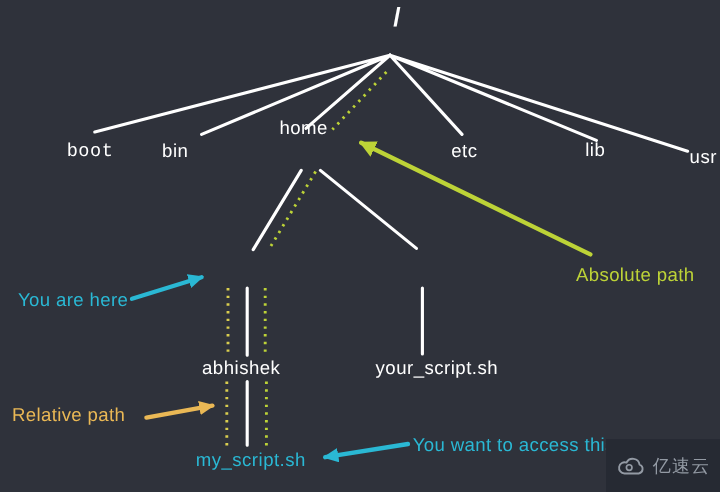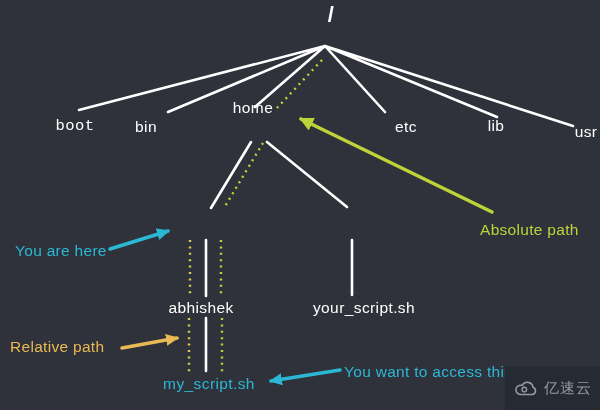--- a/index.html
+++ b/index.html
@@ -82,21 +82,21 @@
     <line class="arr arr-cyan" x1="110" y1="249" x2="168" y2="231" marker-end="url(#m-cyan)"></line>
     <line class="arr arr-green" x1="492" y1="212" x2="301" y2="119" marker-end="url(#m-green)"></line>
     <line class="arr arr-orange" x1="122" y1="348" x2="177" y2="338" marker-end="url(#m-orange)"></line>
     <line class="arr arr-cyan" x1="340" y1="370" x2="271" y2="381" marker-end="url(#m-cyan)"></line>
   </svg>
 
   <div class="lbl root" style="left:331px;top:3px;">/</div>
   <div class="lbl" style="left:75px;top:118px;font-family:Liberation Mono, monospace;">boot</div>
   <div class="lbl" style="left:146px;top:118px;">bin</div>
   <div class="lbl" style="left:253px;top:99px;text-align:right;">home</div>
-  <div class="lbl" style="left:406px;top:118px;">etc</div>
+  <div class="lbl" style="left:387px;top:118px;">etc</div>
   <div class="lbl" style="left:484px;top:117px;padding-left:24px;">lib</div>
   <div class="lbl" style="left:586px;top:123px;">usr</div>
   <div class="lbl" style="left:201px;top:299px;">abhishek</div>
   <div class="lbl" style="left:364px;top:299px;">your_script.sh</div>
   <div class="lbl c-cyan" style="left:209px;top:375px;">my_script.sh</div>
 
   <div class="ann green" style="left:480px;top:221px;">Absolute path</div>
   <div class="ann cyan" style="left:15px;top:242px;">You are here</div>
   <div class="ann orange" style="left:10px;top:338px;">Relative path</div>
   <div class="ann cyan" style="left:344px;top:363px;">You want to access this</div>

